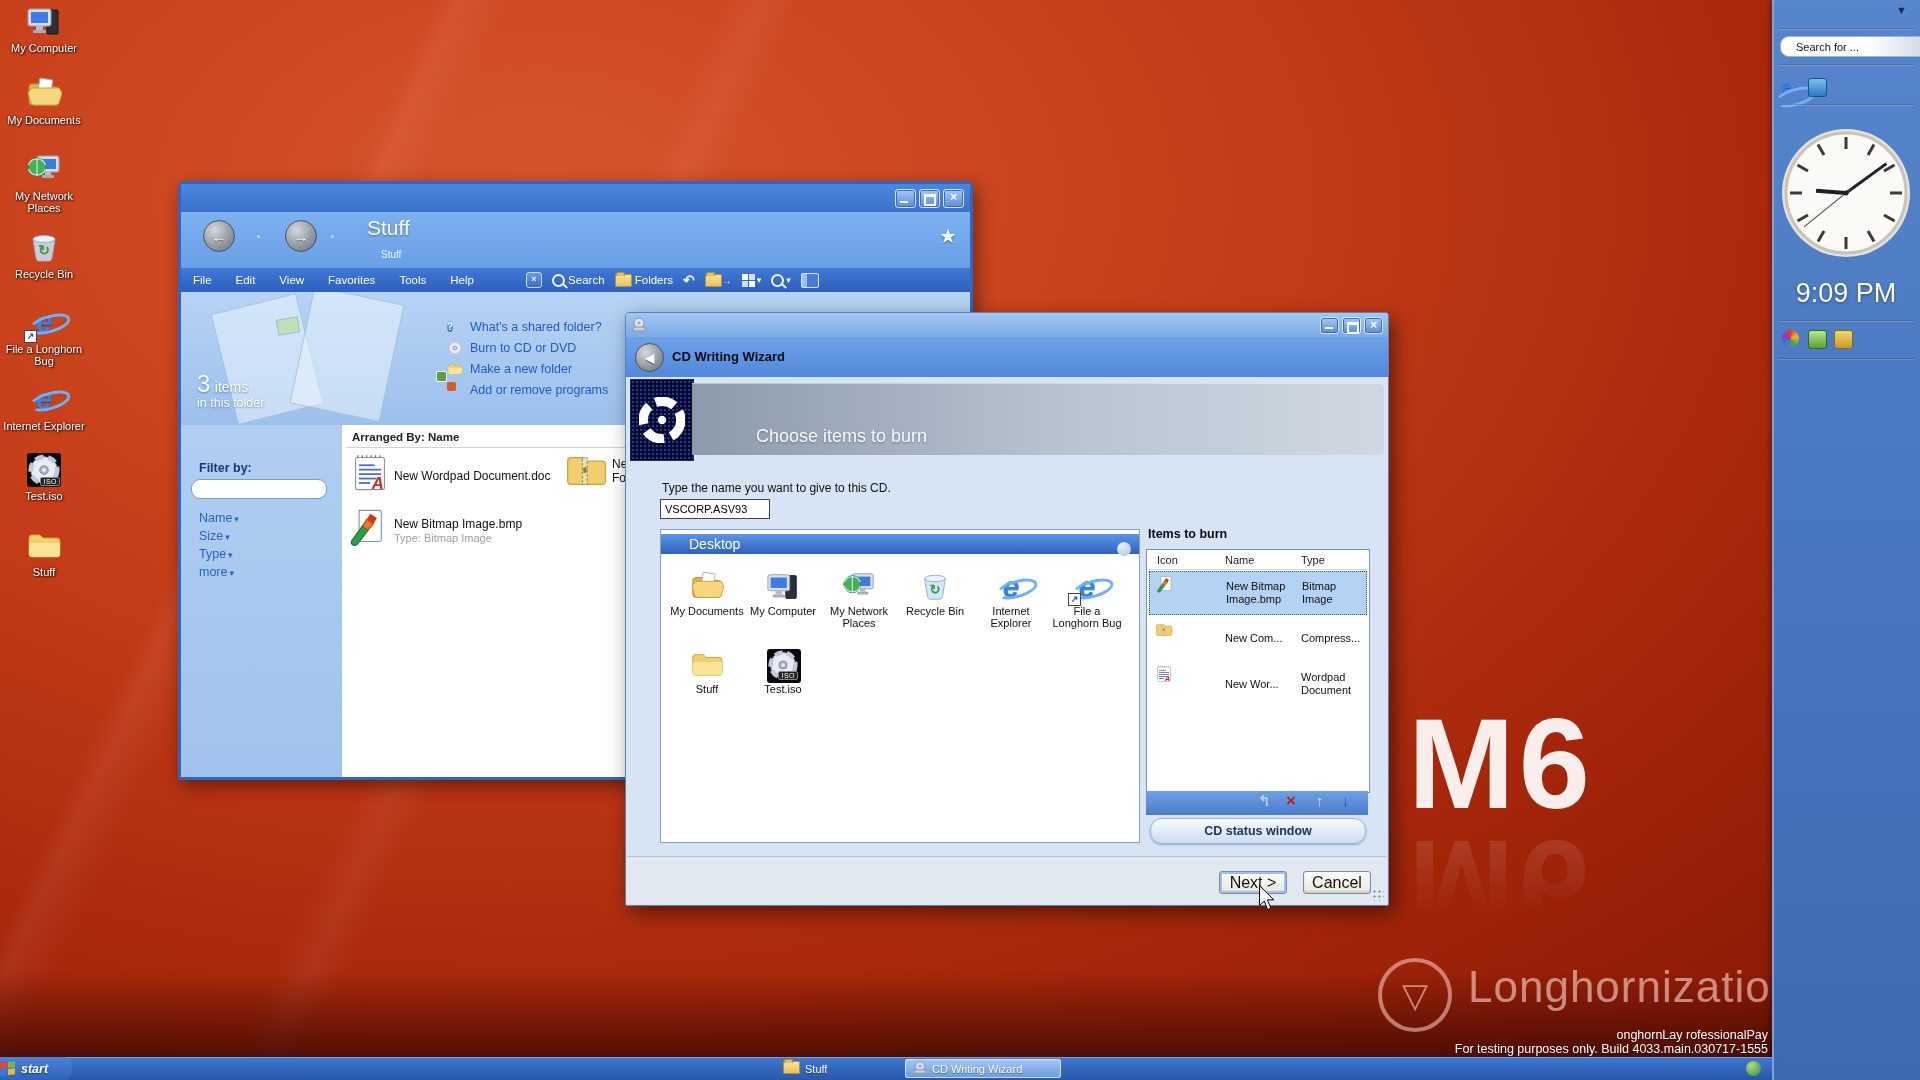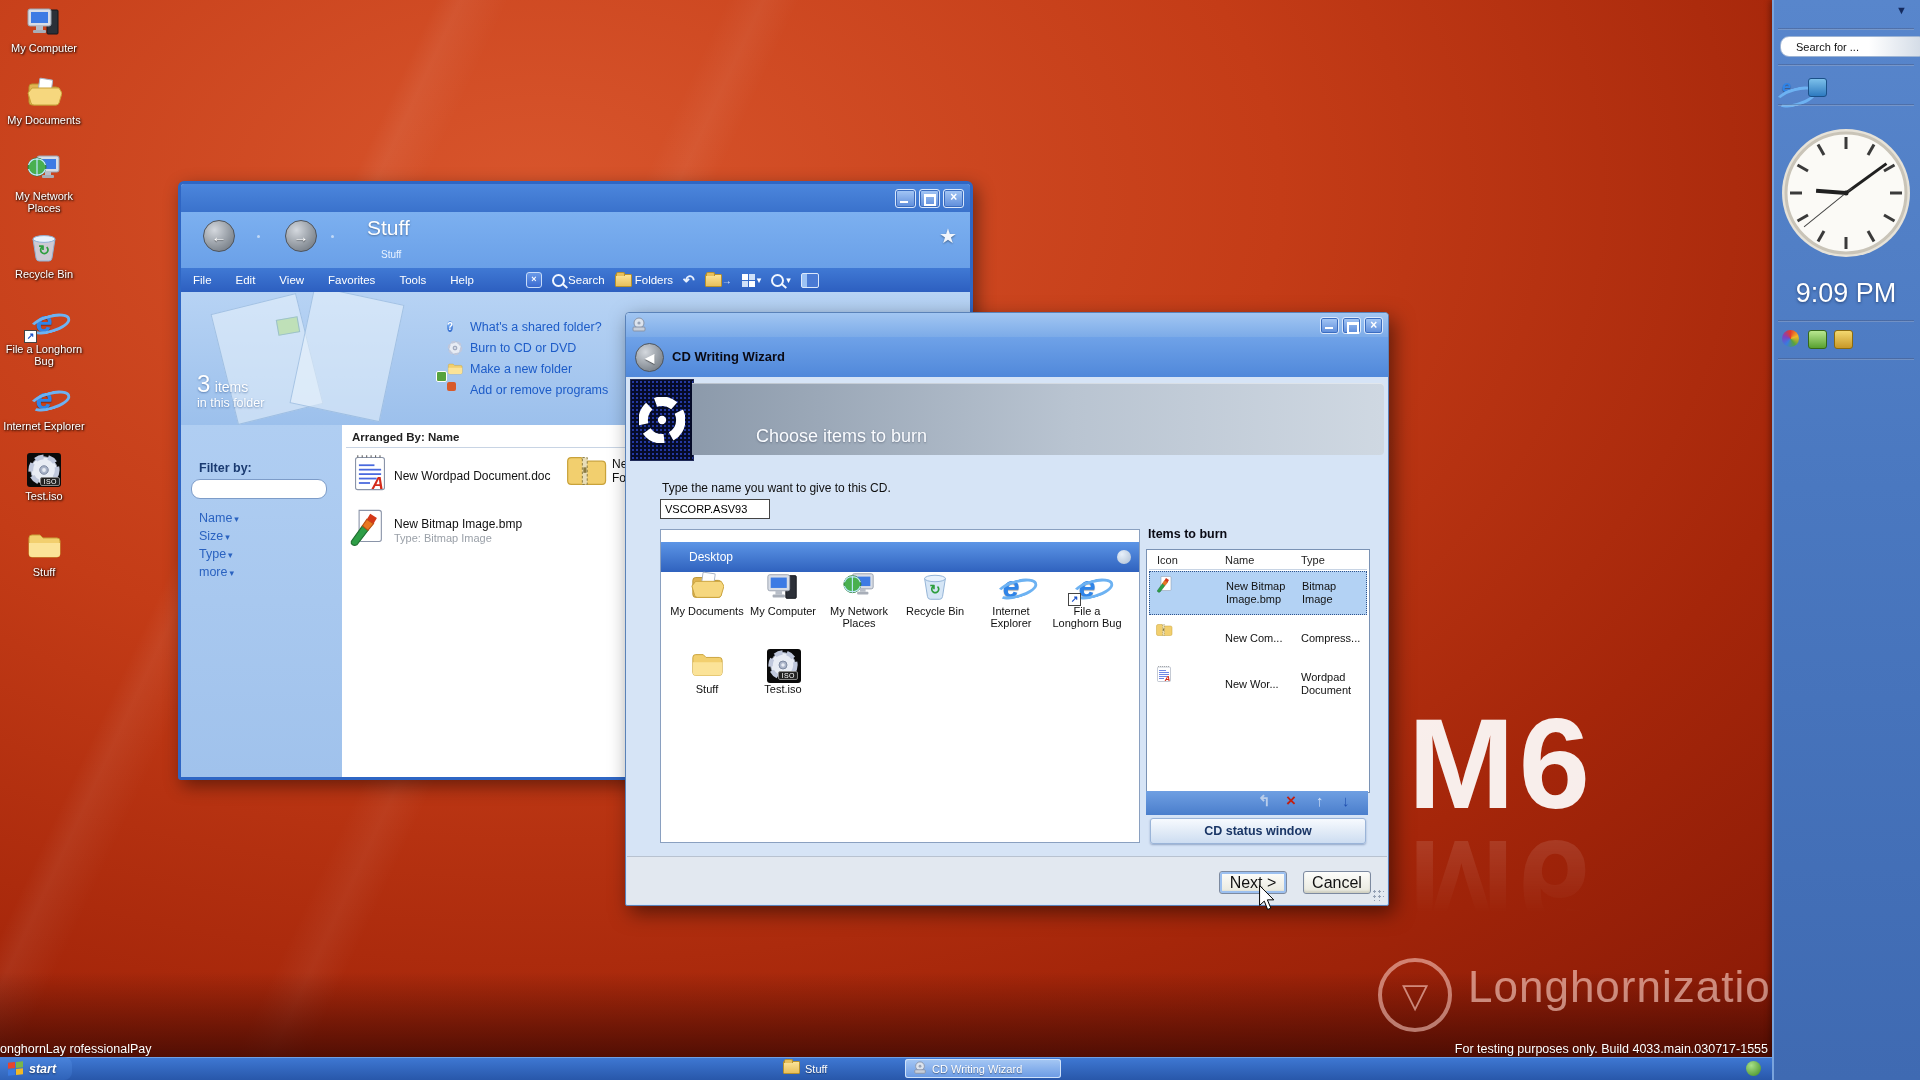--- a/index.html
+++ b/index.html
@@ -103,38 +103,38 @@
   #wz-navy{left:4px;top:66px;width:62px;height:80px;background:#050b28;
     background-image:radial-gradient(#2338a0 1px, rgba(0,0,0,0) 1.2px);background-size:4px 4px;
     border:1px solid #202a58;display:flex;align-items:center;justify-content:center;}
   #wz-banner{left:66px;top:70px;width:692px;height:72px;border-radius:0 4px 4px 0;
     background:linear-gradient(90deg,#8c9aab,#b9c4d1 55%,#cfd8e2);box-shadow:inset 0 1px 0 rgba(255,255,255,.4);}
   #wz-heading{left:64px;bottom:8px;font-size:18px;color:#fafcff;text-shadow:0 1px 2px rgba(60,70,90,.5);}
   #wz-prompt{left:36px;top:168px;font-size:12px;color:#101010;}
   #cdname{position:absolute;left:34px;top:186px;width:100px;height:16px;border:1px solid #444;background:#fff;
     font-size:11px;padding:1px 4px;}
   #browser{left:34px;top:216px;width:478px;height:312px;background:#fff;border:1px solid #8aa0c0;}
-  #br-head{left:0;top:12px;right:0;height:30px;background:linear-gradient(#5c95e6,#2f62be);
-    display:flex;align-items:center;color:#fff;font-size:12px;padding-left:28px;box-sizing:border-box;}
+  #br-head{left:0;top:4px;right:0;height:20px;background:linear-gradient(#5c95e6,#2f62be);
+    display:flex;align-items:center;color:#fff;font-size:14px;padding-left:28px;box-sizing:border-box;}
   #br-circle{position:absolute;right:8px;top:8px;width:14px;height:14px;border-radius:50%;
     background:radial-gradient(circle at 35% 30%,#e8f0fa,#aebfd4);}
   .bico{position:absolute;width:76px;text-align:center;}
   .bico .ig{width:34px;height:34px;margin:0 auto;position:relative;}
   .bico .lbl{margin-top:1px;font-size:11px;color:#111;line-height:12px;}
   #burn-title{left:522px;top:214px;font-size:12.5px;font-weight:bold;color:#0a0a14;}
   #burntable{left:520px;top:236px;width:222px;height:242px;background:#fff;border:1px solid #7a92b4;font-size:11px;color:#111;}
   .bt-head{position:absolute;top:4px;font-size:11px;color:#222;}
   .bt-row{position:absolute;left:2px;right:2px;}
   .bt-row.sel{background:#b3d2f4;border:1px dotted #30548c;}
   .bt-cell-name{position:absolute;left:76px;width:72px;top:50%;transform:translateY(-50%);line-height:13px;}
   .bt-cell-type{position:absolute;left:152px;width:66px;top:50%;transform:translateY(-50%);line-height:13px;}
   .bt-ico{position:absolute;left:6px;top:3px;width:18px;height:18px;}
   #burnstrip{left:520px;top:478px;width:222px;height:24px;background:linear-gradient(#6f9fe2,#4a7ecc);}
   #burnstrip span{position:absolute;top:1px;font-size:15px;font-weight:bold;}
-  #statuspill{left:524px;top:505px;width:214px;height:24px;border-radius:3px;
+  #statuspill{left:524px;top:505px;width:214px;height:24px;border-radius:12px;
     background:linear-gradient(#f7fafe,#cdddf1);border:1px solid #9ab4d8;box-shadow:0 1px 2px rgba(20,50,110,.35);
     display:flex;align-items:center;justify-content:center;font-size:12.5px;font-weight:bold;color:#1a3666;}
   #wz-footer{left:1px;top:543px;right:1px;bottom:1px;background:#e2e8f0;border-top:1px solid #b8c2d0;}
   .lunabtn{position:absolute;width:66px;height:21px;border:1px solid #7d8aa0;border-radius:3px;
     background:linear-gradient(#fdfdfb,#e8e8dd);font-size:16px;color:#111;
     display:flex;align-items:center;justify-content:center;box-shadow:inset 0 -2px 2px rgba(160,160,140,.35);}
   .lunabtn.focus{box-shadow:inset 0 0 0 2px #9cc0f0, inset 0 -2px 2px rgba(160,160,140,.35);}
   .grip{position:absolute;right:3px;bottom:3px;width:12px;height:12px;
     background:radial-gradient(circle,#94a0b4 1.3px,rgba(0,0,0,0) 1.4px);background-size:5px 5px;}
   
@@ -147,37 +147,37 @@
   #sb-search{position:absolute;left:8px;top:36px;width:116px;height:17px;border:1px solid #9db4d4;border-radius:9px;
     background:linear-gradient(90deg,#fff 60%,#cfd8e4);font-size:11px;padding:1px 15px;color:#111;}
   .sb-ico{position:absolute;width:17px;height:17px;border-radius:3px;}
   #clockwrap{left:6px;top:125px;}
   #sb-time{left:0;top:278px;width:148px;text-align:center;font-size:27px;color:#fff;
     text-shadow:0 1px 3px rgba(10,30,70,.6);}
   
   #taskbar{left:0;top:1057px;width:1772px;height:23px;
     background:linear-gradient(#3f79d4,#2857aa);box-shadow:inset 0 1px 0 #6f9fe4;}
   #startbtn{left:0;top:0;width:72px;height:23px;display:flex;align-items:center;
-    background:linear-gradient(#4a84dc,#2f62b8);border-radius:0 8px 8px 0;padding-left:8px;box-sizing:border-box;}
+    background:linear-gradient(#4a84dc,#2f62b8);border-radius:0 8px 8px 0;box-sizing:border-box;}
   #startbtn .txt{color:#fff;font-size:12.5px;font-weight:bold;font-style:italic;margin-left:6px;text-shadow:0 1px 2px rgba(0,0,0,.5);}
   .flag{width:15px;height:14px;display:grid;grid-template-columns:7px 7px;grid-template-rows:6px 6px;gap:1px;transform:skewY(-6deg);}
   .flag i:nth-child(1){background:#e8452c;} .flag i:nth-child(2){background:#7ab648;}
   .flag i:nth-child(3){background:#3a7ae0;} .flag i:nth-child(4){background:#f2b824;}
   .taskbtn{position:absolute;top:2px;height:19px;display:flex;align-items:center;padding:0 8px;border-radius:3px;
     color:#fff;font-size:11px;text-shadow:0 1px 1px rgba(0,0,0,.4);}
   .taskbtn .ti{margin-right:5px;}
   .taskbtn.active{background:linear-gradient(#a6c8f4,#6a9ae4);box-shadow:inset 0 0 0 1px #cfe2fa;}
   
   #m6{left:1408px;top:690px;font-size:128px;font-weight:600;color:rgba(255,255,255,.92);letter-spacing:4px;}
   #m6r{left:1408px;top:812px;font-size:128px;font-weight:600;color:rgba(255,255,255,.15);letter-spacing:4px;
     transform:scaleY(-1);-webkit-mask-image:linear-gradient(rgba(0,0,0,0) 30%,#000);mask-image:linear-gradient(rgba(0,0,0,0) 30%,#000);}
   #wm-logo{left:1378px;top:958px;width:66px;height:66px;border-radius:50%;border:4px solid rgba(255,210,200,.55);
     display:flex;align-items:center;justify-content:center;font-size:34px;color:rgba(255,210,200,.6);}
   #wm-brand{left:1468px;top:962px;font-size:44px;font-weight:300;color:rgba(255,215,205,.6);letter-spacing:1px;}
-  #wm-l1{left:0;top:1028px;width:1768px;font-size:12.5px;color:#fff;text-shadow:0 1px 1px rgba(0,0,0,.4);margin-top:14px;}
+  #wm-l1{left:0;top:1028px;width:1768px;text-align:right;font-size:12.5px;color:#fff;text-shadow:0 1px 1px rgba(0,0,0,.4);}
   #wm-l2{left:0;top:1042px;width:1768px;text-align:right;font-size:12.5px;color:#fff;text-shadow:0 1px 1px rgba(0,0,0,.4);}
   #cursor{left:1255px;top:885px;z-index:90;}
 </style>
 </head>
 <body>
 
 <svg width="0" height="0" style="position:absolute">
 <defs>
 <symbol id="s-computer" viewBox="0 0 36 36">
   <rect x="21" y="6" width="11" height="24" rx="1" fill="#2c3038" stroke="#14161c"></rect>

